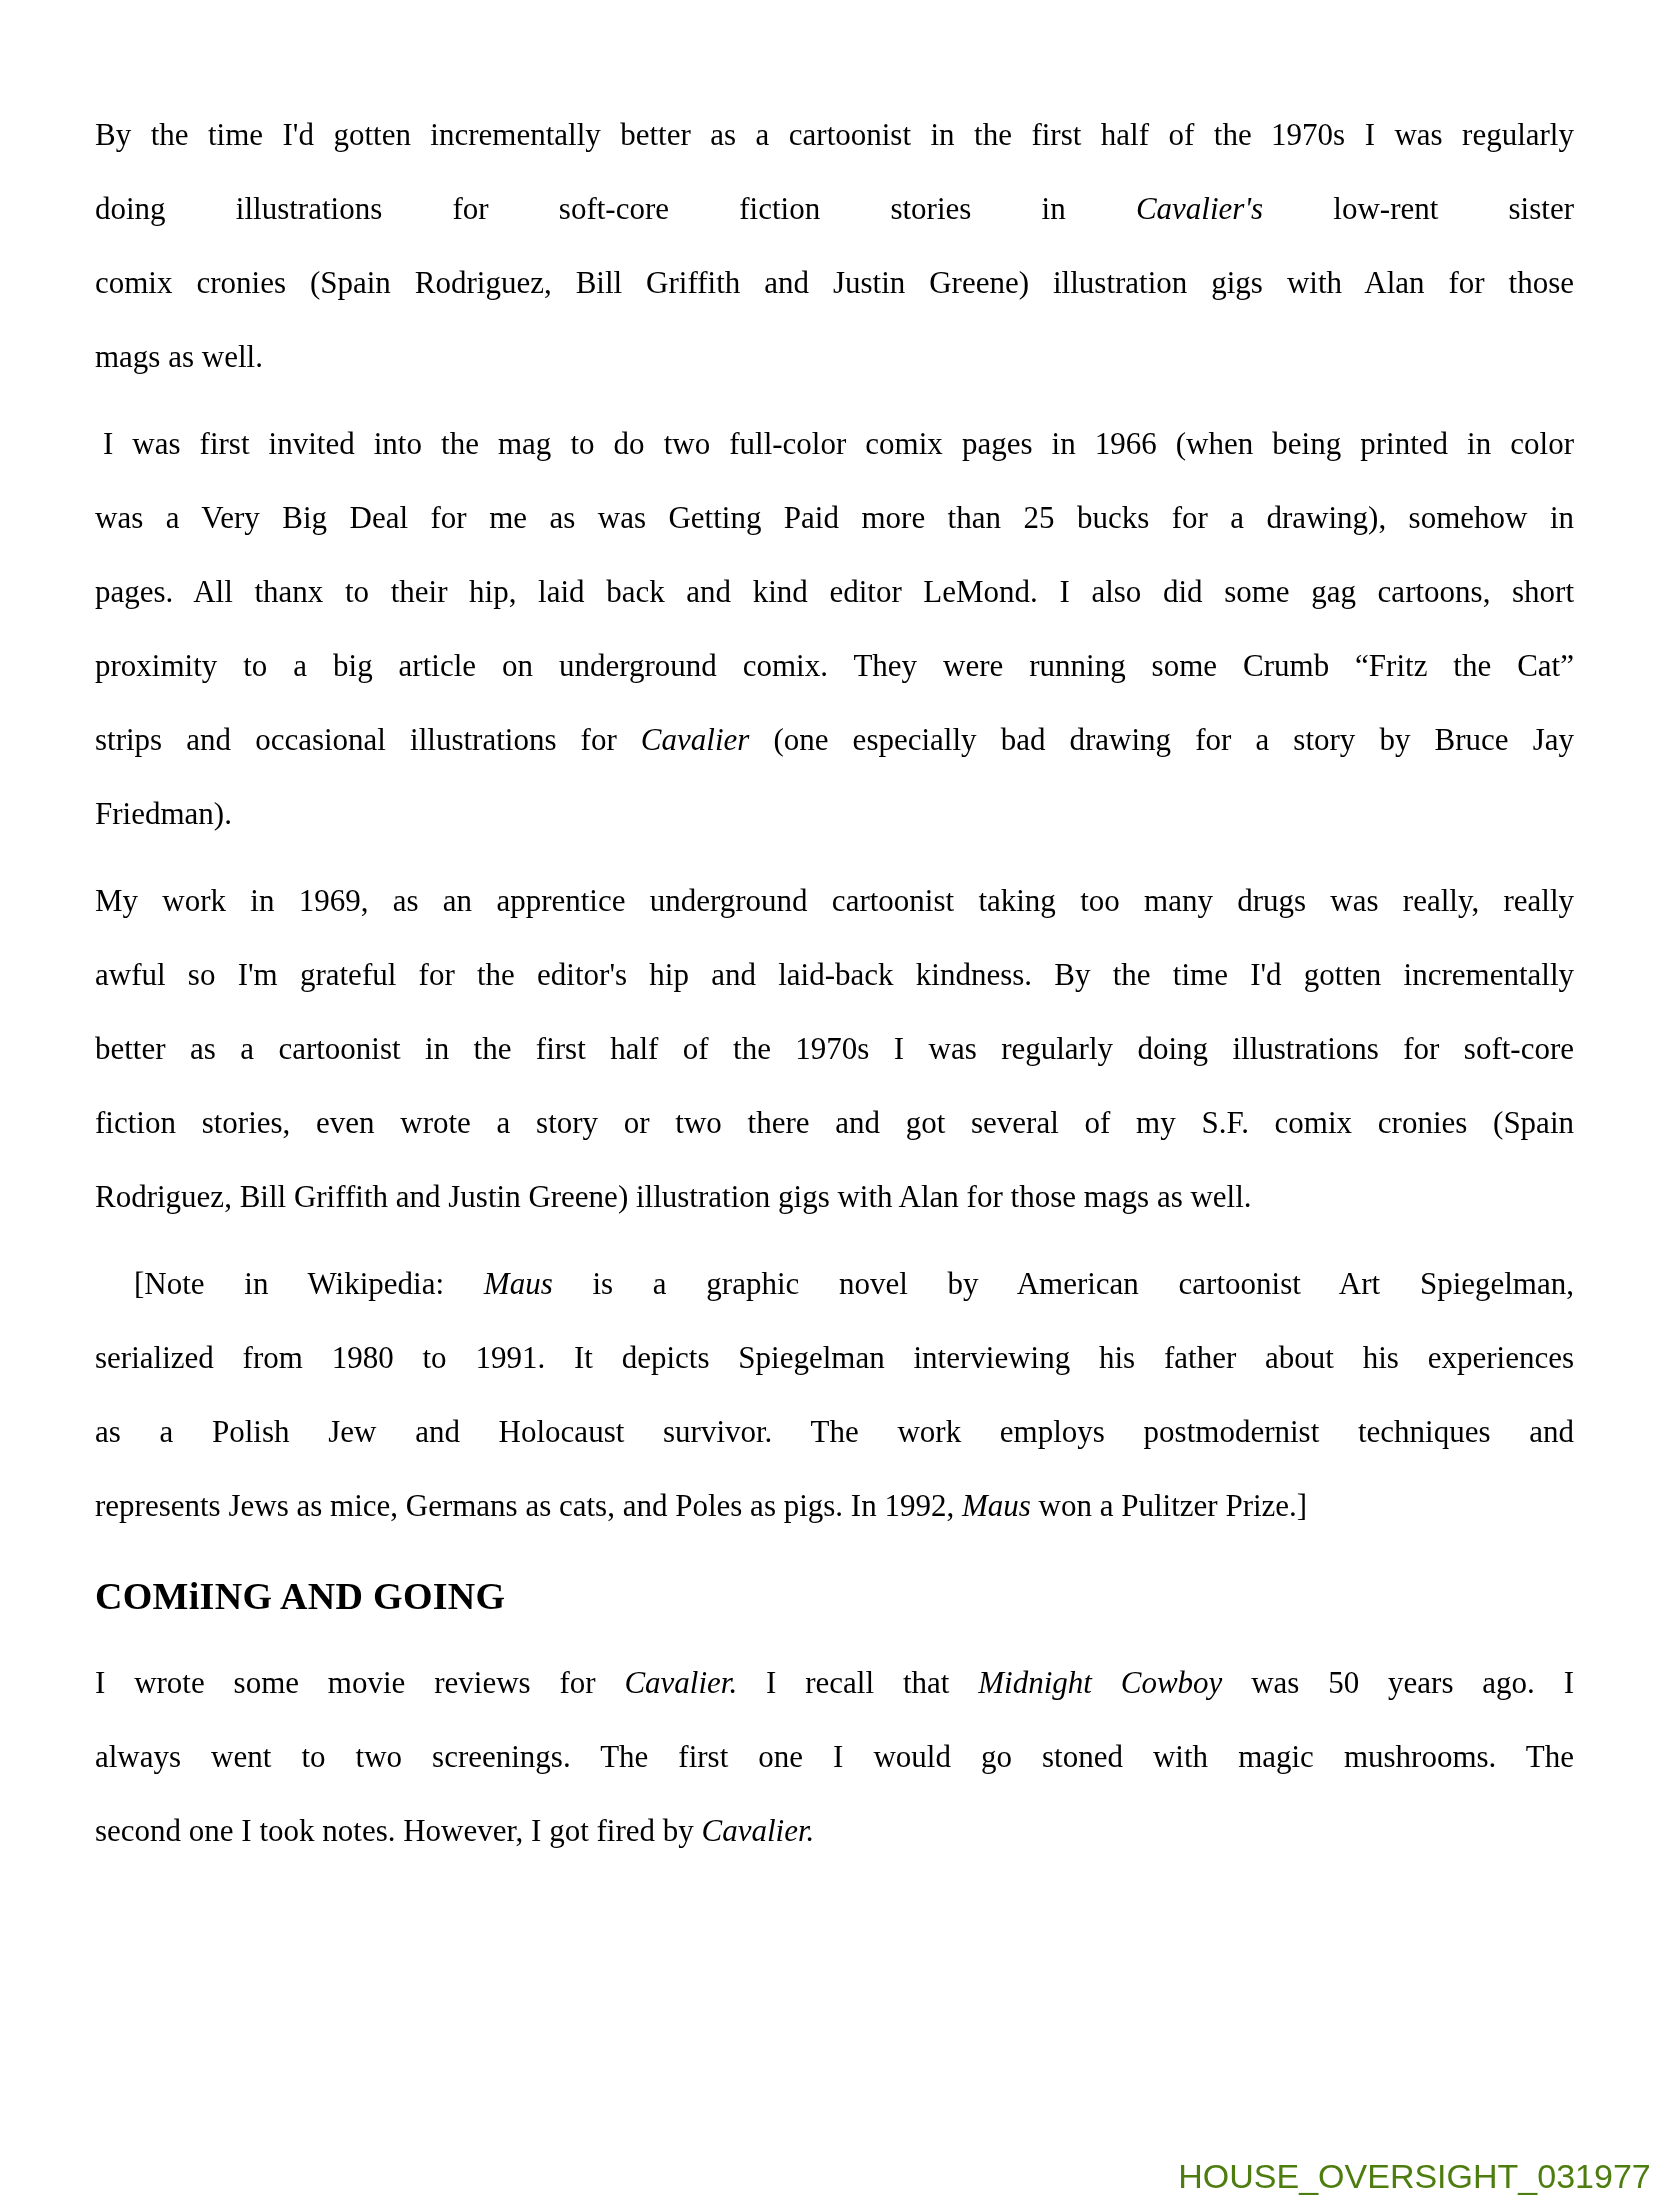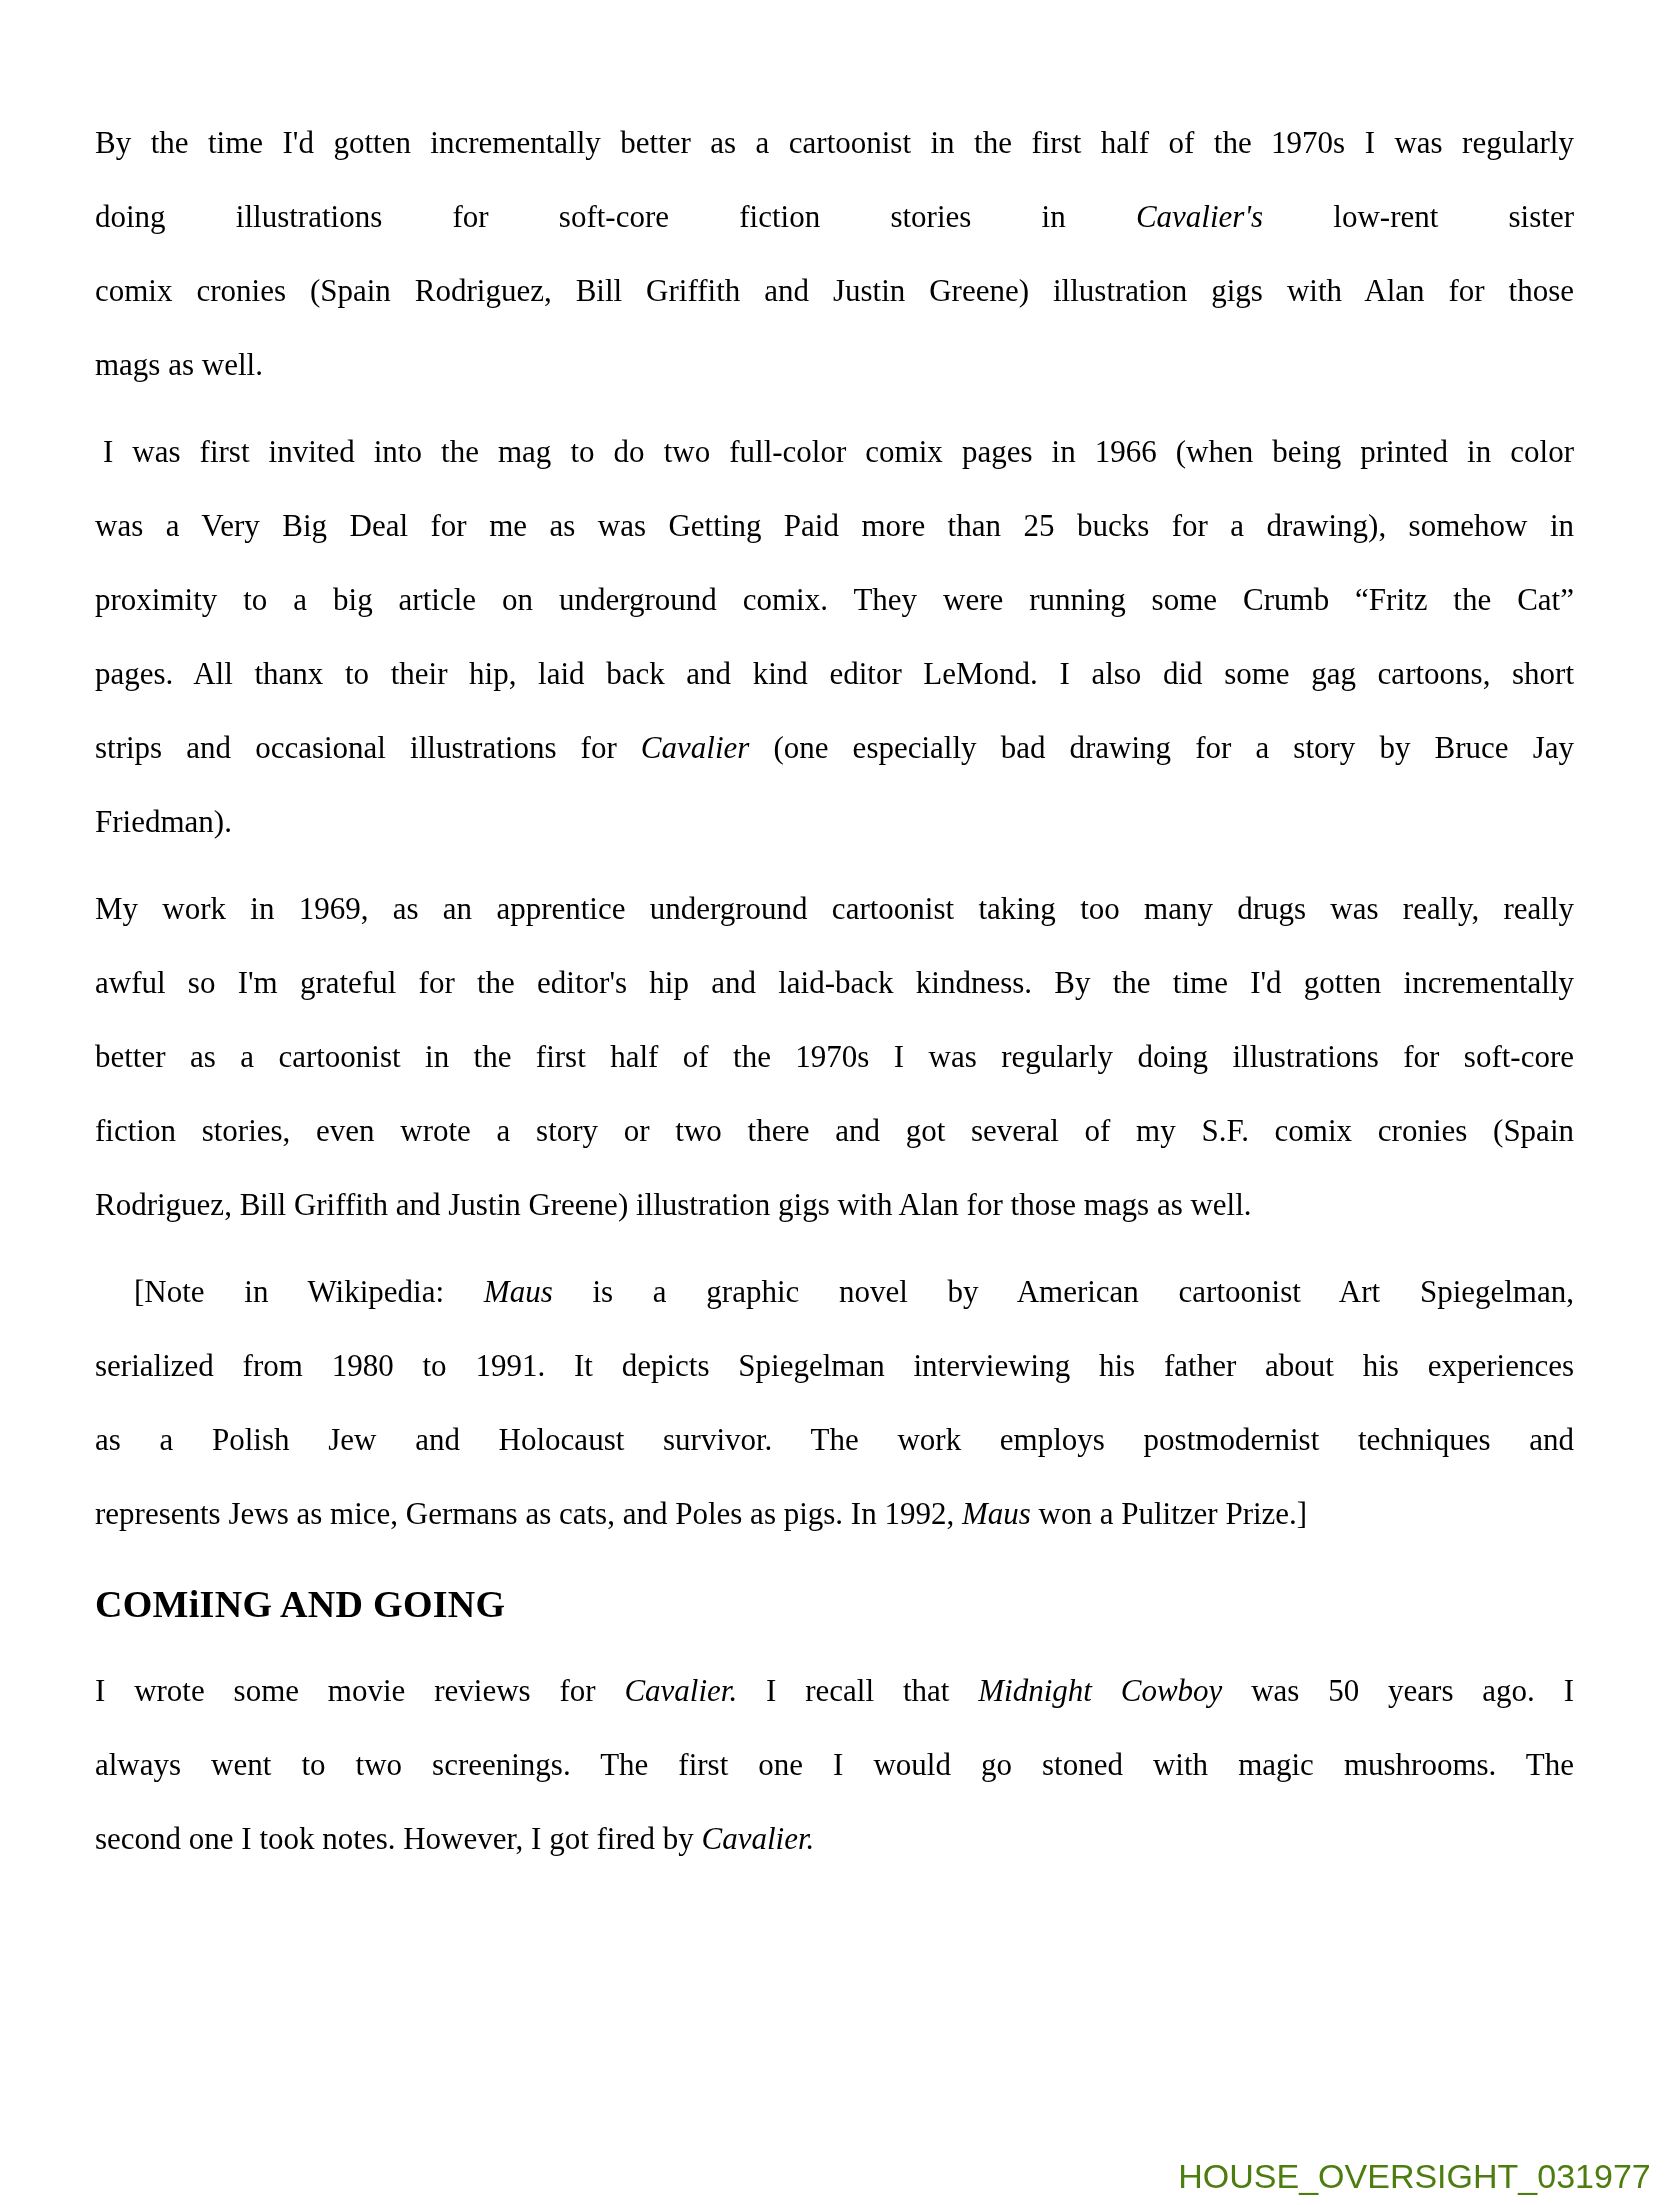--- a/index.html
+++ b/index.html
@@ -11,21 +11,21 @@
     width: 1669px;
     height: 2205px;
     position: relative;
     font-family: "Liberation Serif", "DejaVu Serif", serif;
     color: #000000;
     overflow: hidden;
   }
   .doc {
     position: absolute;
     left: 95px;
-    top: 106px;
+    top: 98px;
     width: 1479px;
     font-size: 31px;
     line-height: 74px;
   }
   .para {
     margin: 0 0 13px 0;
   }
   .para.heading {
     margin: 16.4px 0 13px 0;
     font-weight: bold;
@@ -60,22 +60,22 @@
 <div class="doc">
     <div class="para body">
       <div class="line just"><span>By the time I'd gotten incrementally better as a cartoonist in the first half of the 1970s I was regularly</span></div>
       <div class="line just"><span>doing illustrations for soft-core fiction stories in </span><span class="it">Cavalier's</span><span> low-rent sister</span></div>
       <div class="line just"><span>comix cronies (Spain Rodriguez, Bill Griffith and Justin Greene) illustration gigs with Alan for those</span></div>
       <div class="line left"><span>mags as well.</span></div>
     </div>
     <div class="para body">
       <div class="line just" style="text-indent: 7.9px;"><span>I was first invited into the mag to do two full-color comix pages in 1966 (when being printed in color</span></div>
       <div class="line just"><span>was a Very Big Deal for me as was Getting Paid more than 25 bucks for a drawing), somehow in</span></div>
+      <div class="line just"><span>pages. All thanx to their hip, laid back and kind editor LeMond. I also did some gag cartoons, short</span></div>
       <div class="line just"><span>proximity to a big article on underground comix. They were running some Crumb “Fritz the Cat”</span></div>
-      <div class="line just"><span>pages. All thanx to their hip, laid back and kind editor LeMond. I also did some gag cartoons, short</span></div>
       <div class="line just"><span>strips and occasional illustrations for </span><span class="it">Cavalier</span><span> (one especially bad drawing for a story by Bruce Jay</span></div>
       <div class="line left"><span>Friedman).</span></div>
     </div>
     <div class="para body">
       <div class="line just"><span>My work in 1969, as an apprentice underground cartoonist taking too many drugs was really, really</span></div>
       <div class="line just"><span>awful so I'm grateful for the editor's hip and laid-back kindness. By the time I'd gotten incrementally</span></div>
       <div class="line just"><span>better as a cartoonist in the first half of the 1970s I was regularly doing illustrations for soft-core</span></div>
       <div class="line just"><span>fiction stories, even wrote a story or two there and got several of my S.F. comix cronies (Spain</span></div>
       <div class="line left"><span>Rodriguez, Bill Griffith and Justin Greene) illustration gigs with Alan for those mags as well.</span></div>
     </div>

